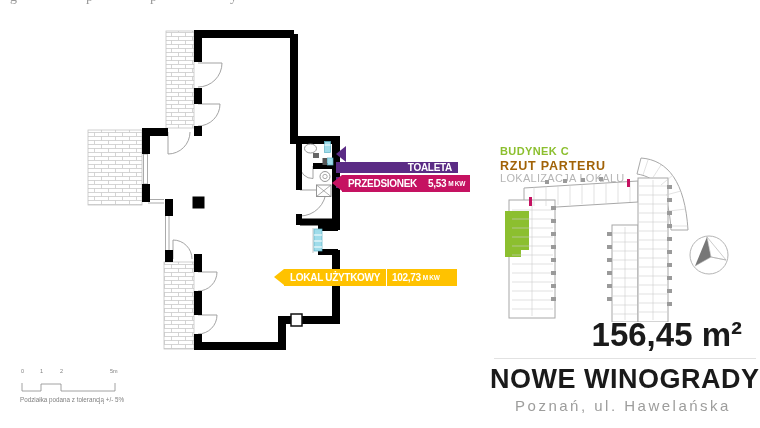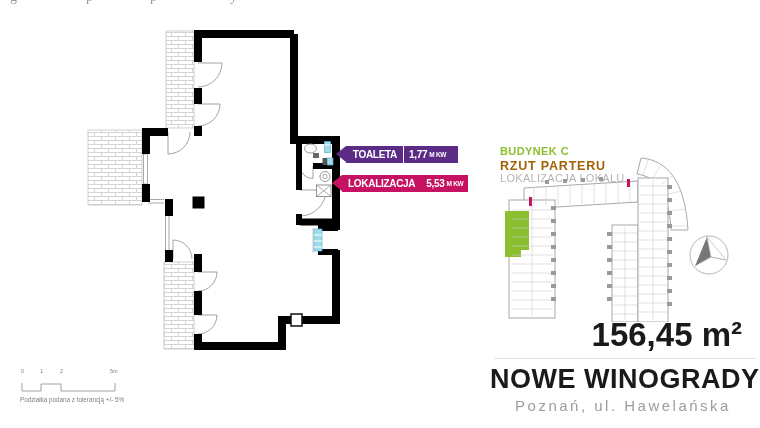--- a/index.html
+++ b/index.html
@@ -118,40 +118,49 @@
       <rect x="327.5" y="158" width="5.5" height="7" fill="#9FDCEA" stroke="#5FB3C7" stroke-width="0.7"></rect>
       <circle cx="325" cy="176.5" r="5" fill="#ffffff" stroke="#8a8a8a" stroke-width="0.9"></circle>
       <circle cx="325" cy="176.5" r="2.2" fill="none" stroke="#8a8a8a" stroke-width="0.7"></circle>
       <rect x="316.5" y="185" width="14.5" height="11.5" fill="#ffffff" stroke="#8a8a8a" stroke-width="0.9"></rect>
       <path d="M316.5,185 L331,196.5 M331,185 L316.5,196.5" stroke="#8a8a8a" stroke-width="0.7"></path>
     </g>
 
     <rect x="291" y="314" width="11" height="12" fill="#ffffff" stroke="#111111" stroke-width="1.5"></rect>
   </svg>
 
-  <div class="tag" style="top:146px;left:336px;width:122px;">
+  <div class="tag" style="top:146px;left:336px;width:122px;flex-direction:column;">
     <span class="tip" style="border-right-color: rgb(91, 43, 133);"></span>
     <span class="seg name" style="background: rgb(91, 43, 133);">TOALETA</span>
     <span class="vdiv"></span>
     <span class="seg val" style="width: 44px; background: rgb(91, 43, 133);">
       <span>1,77</span>
         <span class="unit">M KW</span>
     </span>
   </div>
 
   <div class="tag" style="top:175px;left:332px;width:121px;">
     <span class="tip" style="border-right-color: rgb(197, 18, 97);"></span>
-    <span class="seg name" style="background: rgb(197, 18, 97);">LOKALIZACJA</span>
+    <span class="seg name" style="background: rgb(197, 18, 97);">PRZEDSIONEK</span>
     <span class="vdiv"></span>
     <span class="seg val" style="width: 44px; background: rgb(197, 18, 97);">
       <span>5,53</span>
         <span class="unit">M KW</span>
     </span>
   </div>
 
+  <div class="tag" style="top:269px;left:274px;width:183px;">
+    <span class="tip" style="border-right-color: rgb(255, 194, 0);"></span>
+    <span class="seg name" style="background: rgb(255, 194, 0);">LOKAL UŻYTKOWY</span>
+    <span class="vdiv"></span>
+    <span class="seg val" style="width: 68px; background: rgb(255, 194, 0);">
+      <span>102,73</span>
+        <span class="unit">M KW</span>
+    </span>
+  </div>
 
   <div class="scalebar">
     <span class="num" style="left:3px">0</span>
     <span class="num" style="left:22px">1</span>
     <span class="num" style="left:42px">2</span>
     <span class="num" style="left:92px">5m</span>
     <svg width="104" height="14" viewBox="0 0 104 14">
       <path d="M4,5 V13 H23 V6 H43 V13 H97 V5" stroke="#8a8a8a" stroke-width="0.8" fill="none"></path>
     </svg>
     <div class="caption">Podziałka podana z tolerancją +/- 5%</div>

